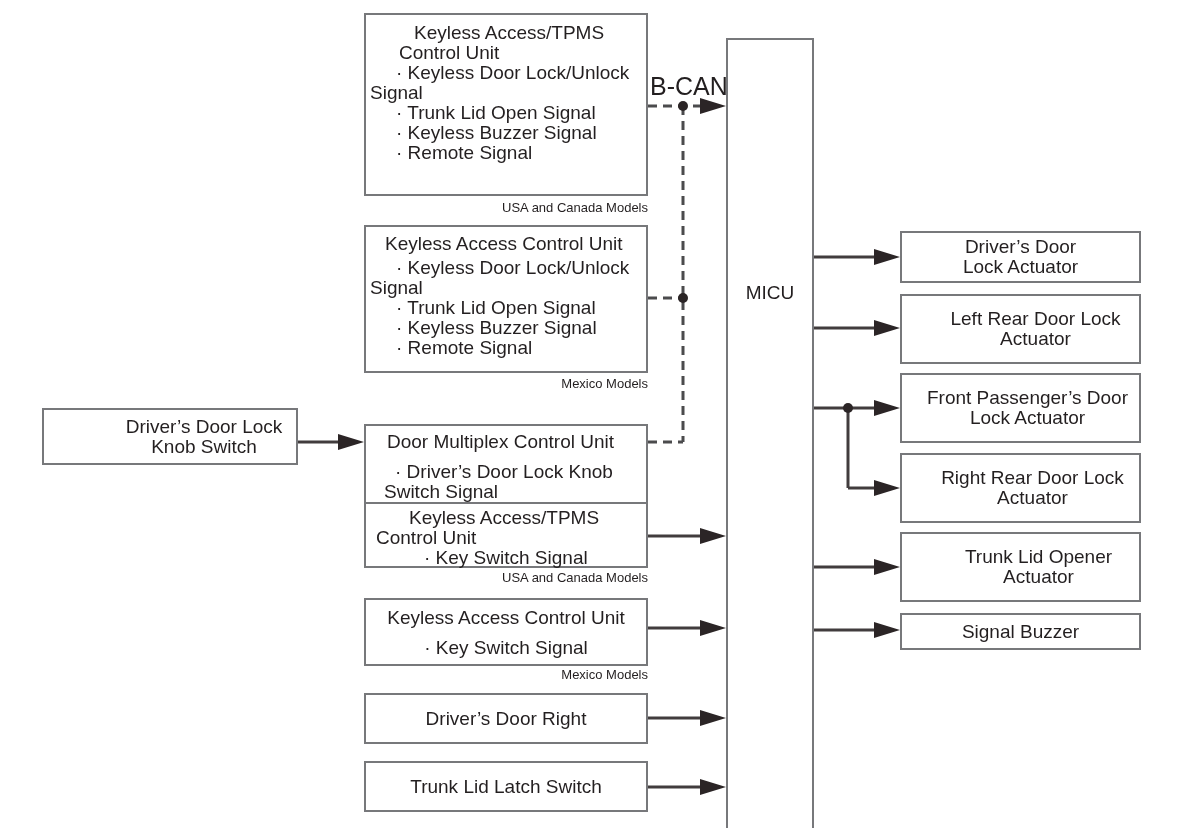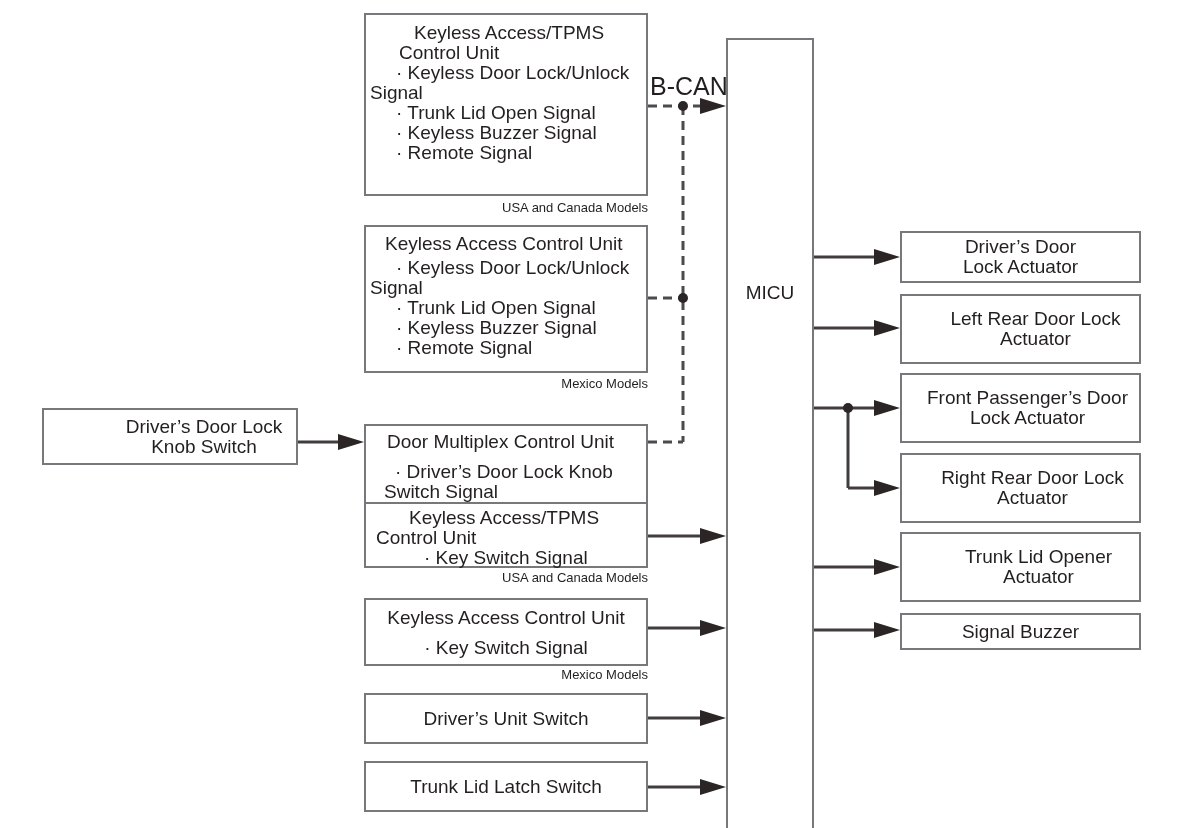--- a/index.html
+++ b/index.html
@@ -140,21 +140,21 @@
   </div>
   <div class="caption" id="cap3">USA and Canada Models</div>
 
   <div class="box mid tcenter" id="b5">
     <div class="ln gap10">Keyless Access Control Unit</div>
     <div class="ln">· Key Switch Signal</div>
   </div>
   <div class="caption" id="cap4">Mexico Models</div>
 
   <div class="box mid vcenter tcenter" id="b6">
-    <div class="ln">Driver’s Unit Switch</div>
+    <div class="ln">Driver’s Door Right</div>
   </div>
 
   <div class="box mid vcenter tcenter" id="b7">
     <div class="ln">Trunk Lid Latch Switch</div>
   </div>
 
   <div class="box" id="micu">
     <div class="ln">MICU</div>
   </div>
 

